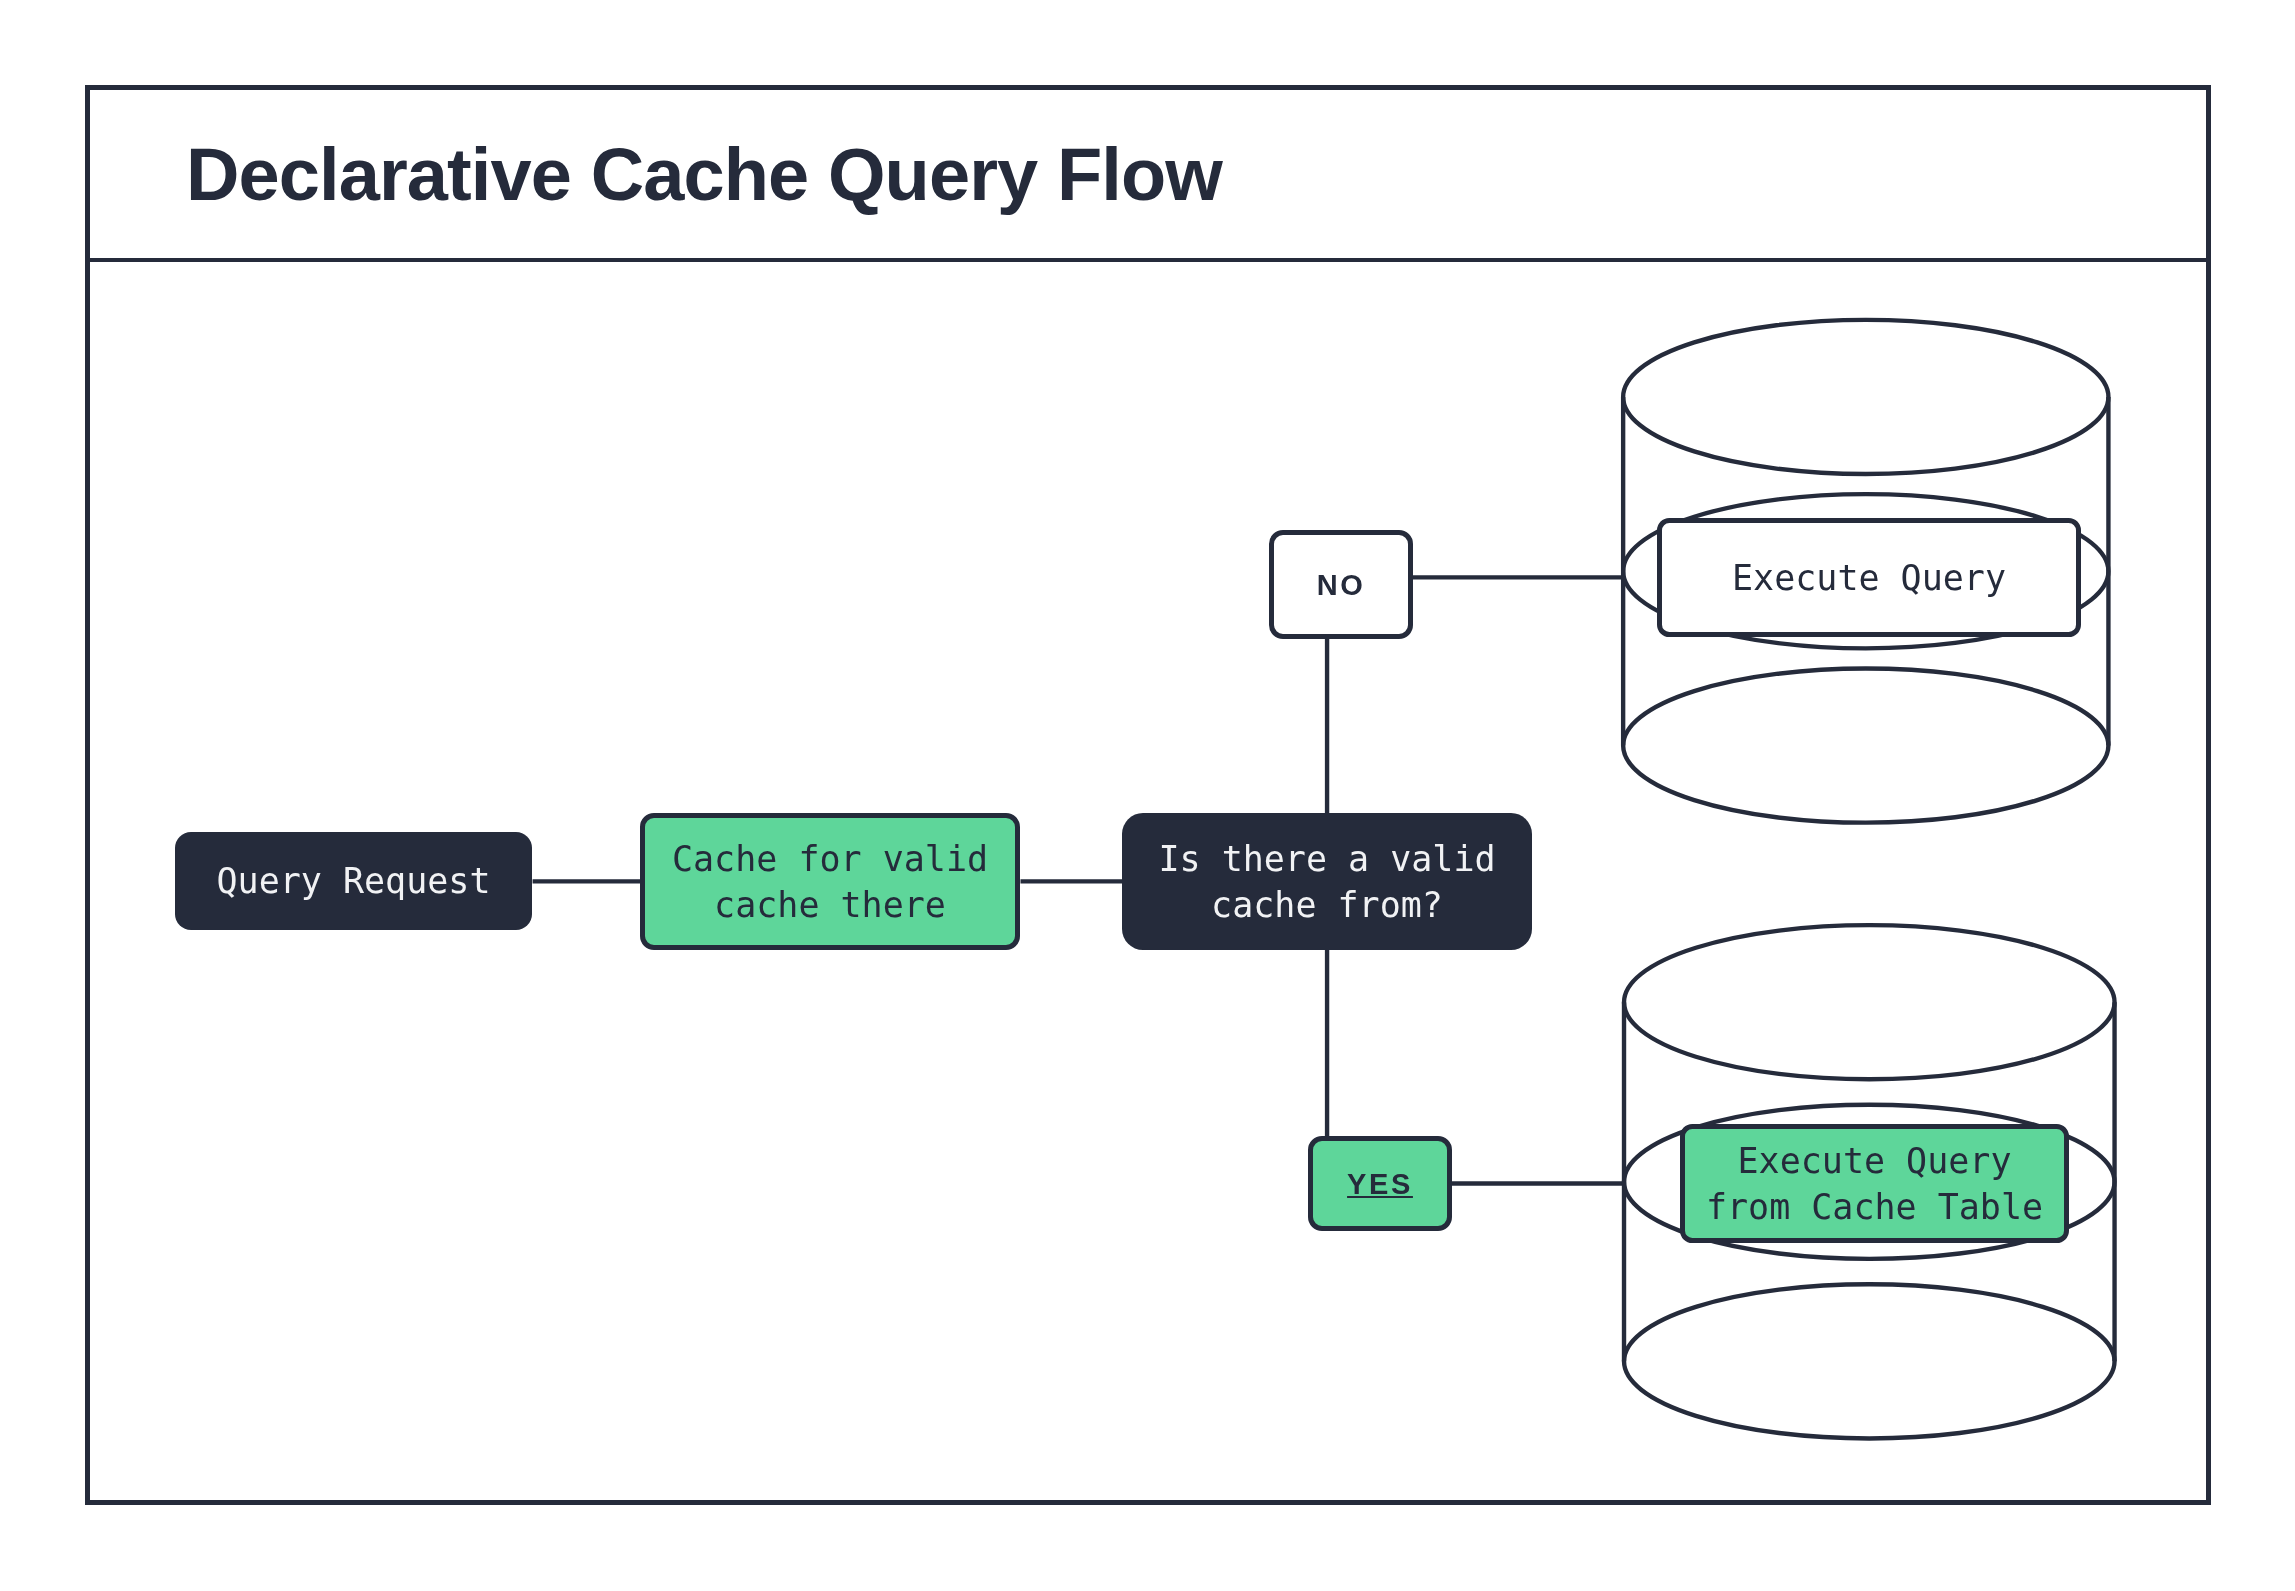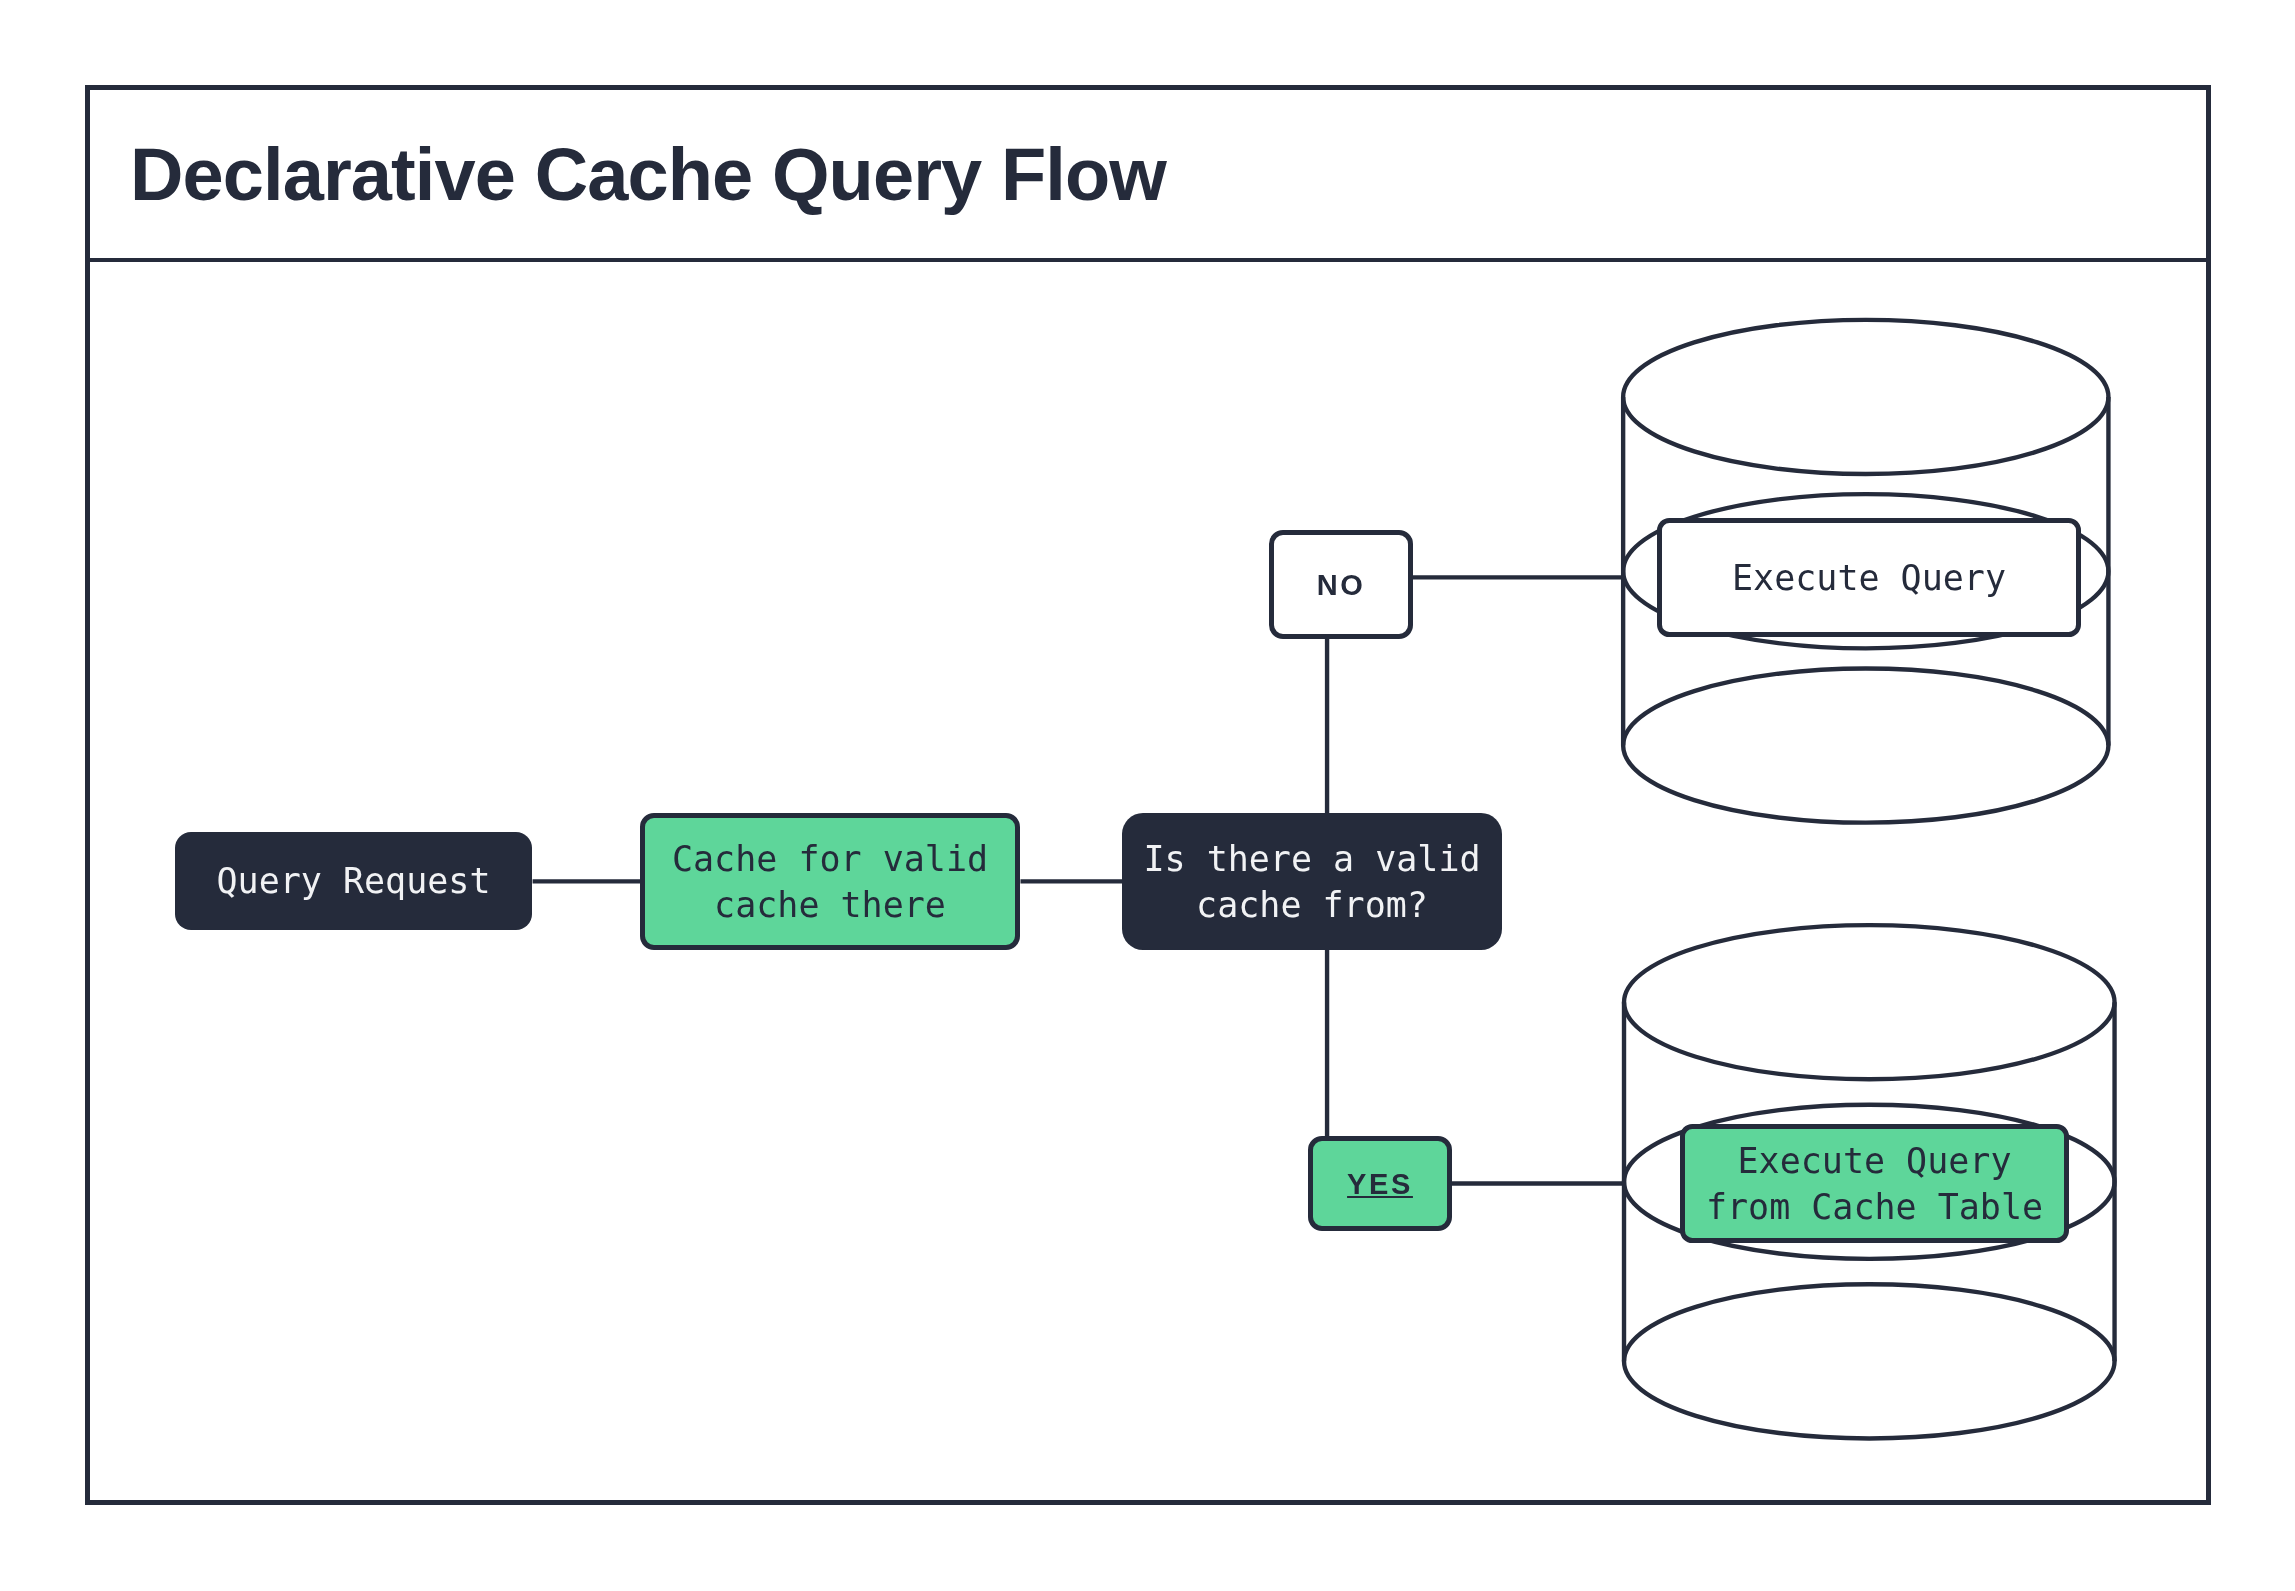--- a/index.html
+++ b/index.html
@@ -20,21 +20,21 @@
   .frame{
     position:absolute;left:85px;top:85px;width:2126px;height:1420px;
     border:5.3px solid var(--navy);
     box-sizing:border-box;
     background:var(--paper);
   }
   .titlebar{
     position:absolute;left:0;top:0;right:0;height:172px;
     border-bottom:4.4px solid var(--navy);
     display:flex;align-items:center;
-    padding-left:40px;
+    padding-left:96px;
     box-sizing:border-box;
   }
   .title{
     font-family:"Liberation Sans", sans-serif;
     font-weight:700;
     font-size:74px;
     letter-spacing:-0.9px;
     color:var(--navy);
   }
   
@@ -54,21 +54,21 @@
   .node.green{background:var(--green);color:var(--navy);border:5.3px solid var(--navy);border-radius:14px;}
   .node.white{background:var(--paper);color:var(--navy);border:5.3px solid var(--navy);border-radius:14px;}
   .node.tag{
     font-family:"Liberation Sans", sans-serif;
     font-weight:700;
     font-size:29px;
     letter-spacing:2.6px;
   }
   #node-query-request{left:175px;top:832px;width:357px;height:98px;}
   #node-check-cache{left:640px;top:813px;width:380px;height:137px;}
-  #node-decision{left:1122px;top:813px;width:380px;height:137px;border-radius:21px;}
+  #node-decision{left:1122px;top:813px;width:410px;height:137px;border-radius:21px;}
   #node-no{left:1269px;top:530px;width:144px;height:109px;text-align:right;}
   #node-yes{left:1308px;top:1136px;width:144px;height:95px;text-decoration:underline;}
   #node-source-label{left:1657px;top:518px;width:424px;height:119px;border-radius:12.3px;}
   #node-cache-label{left:1680px;top:1124px;width:389px;height:119px;border-radius:12.3px;}
 </style>
 </head>
 <body>
 
 <div class="stage">
 

